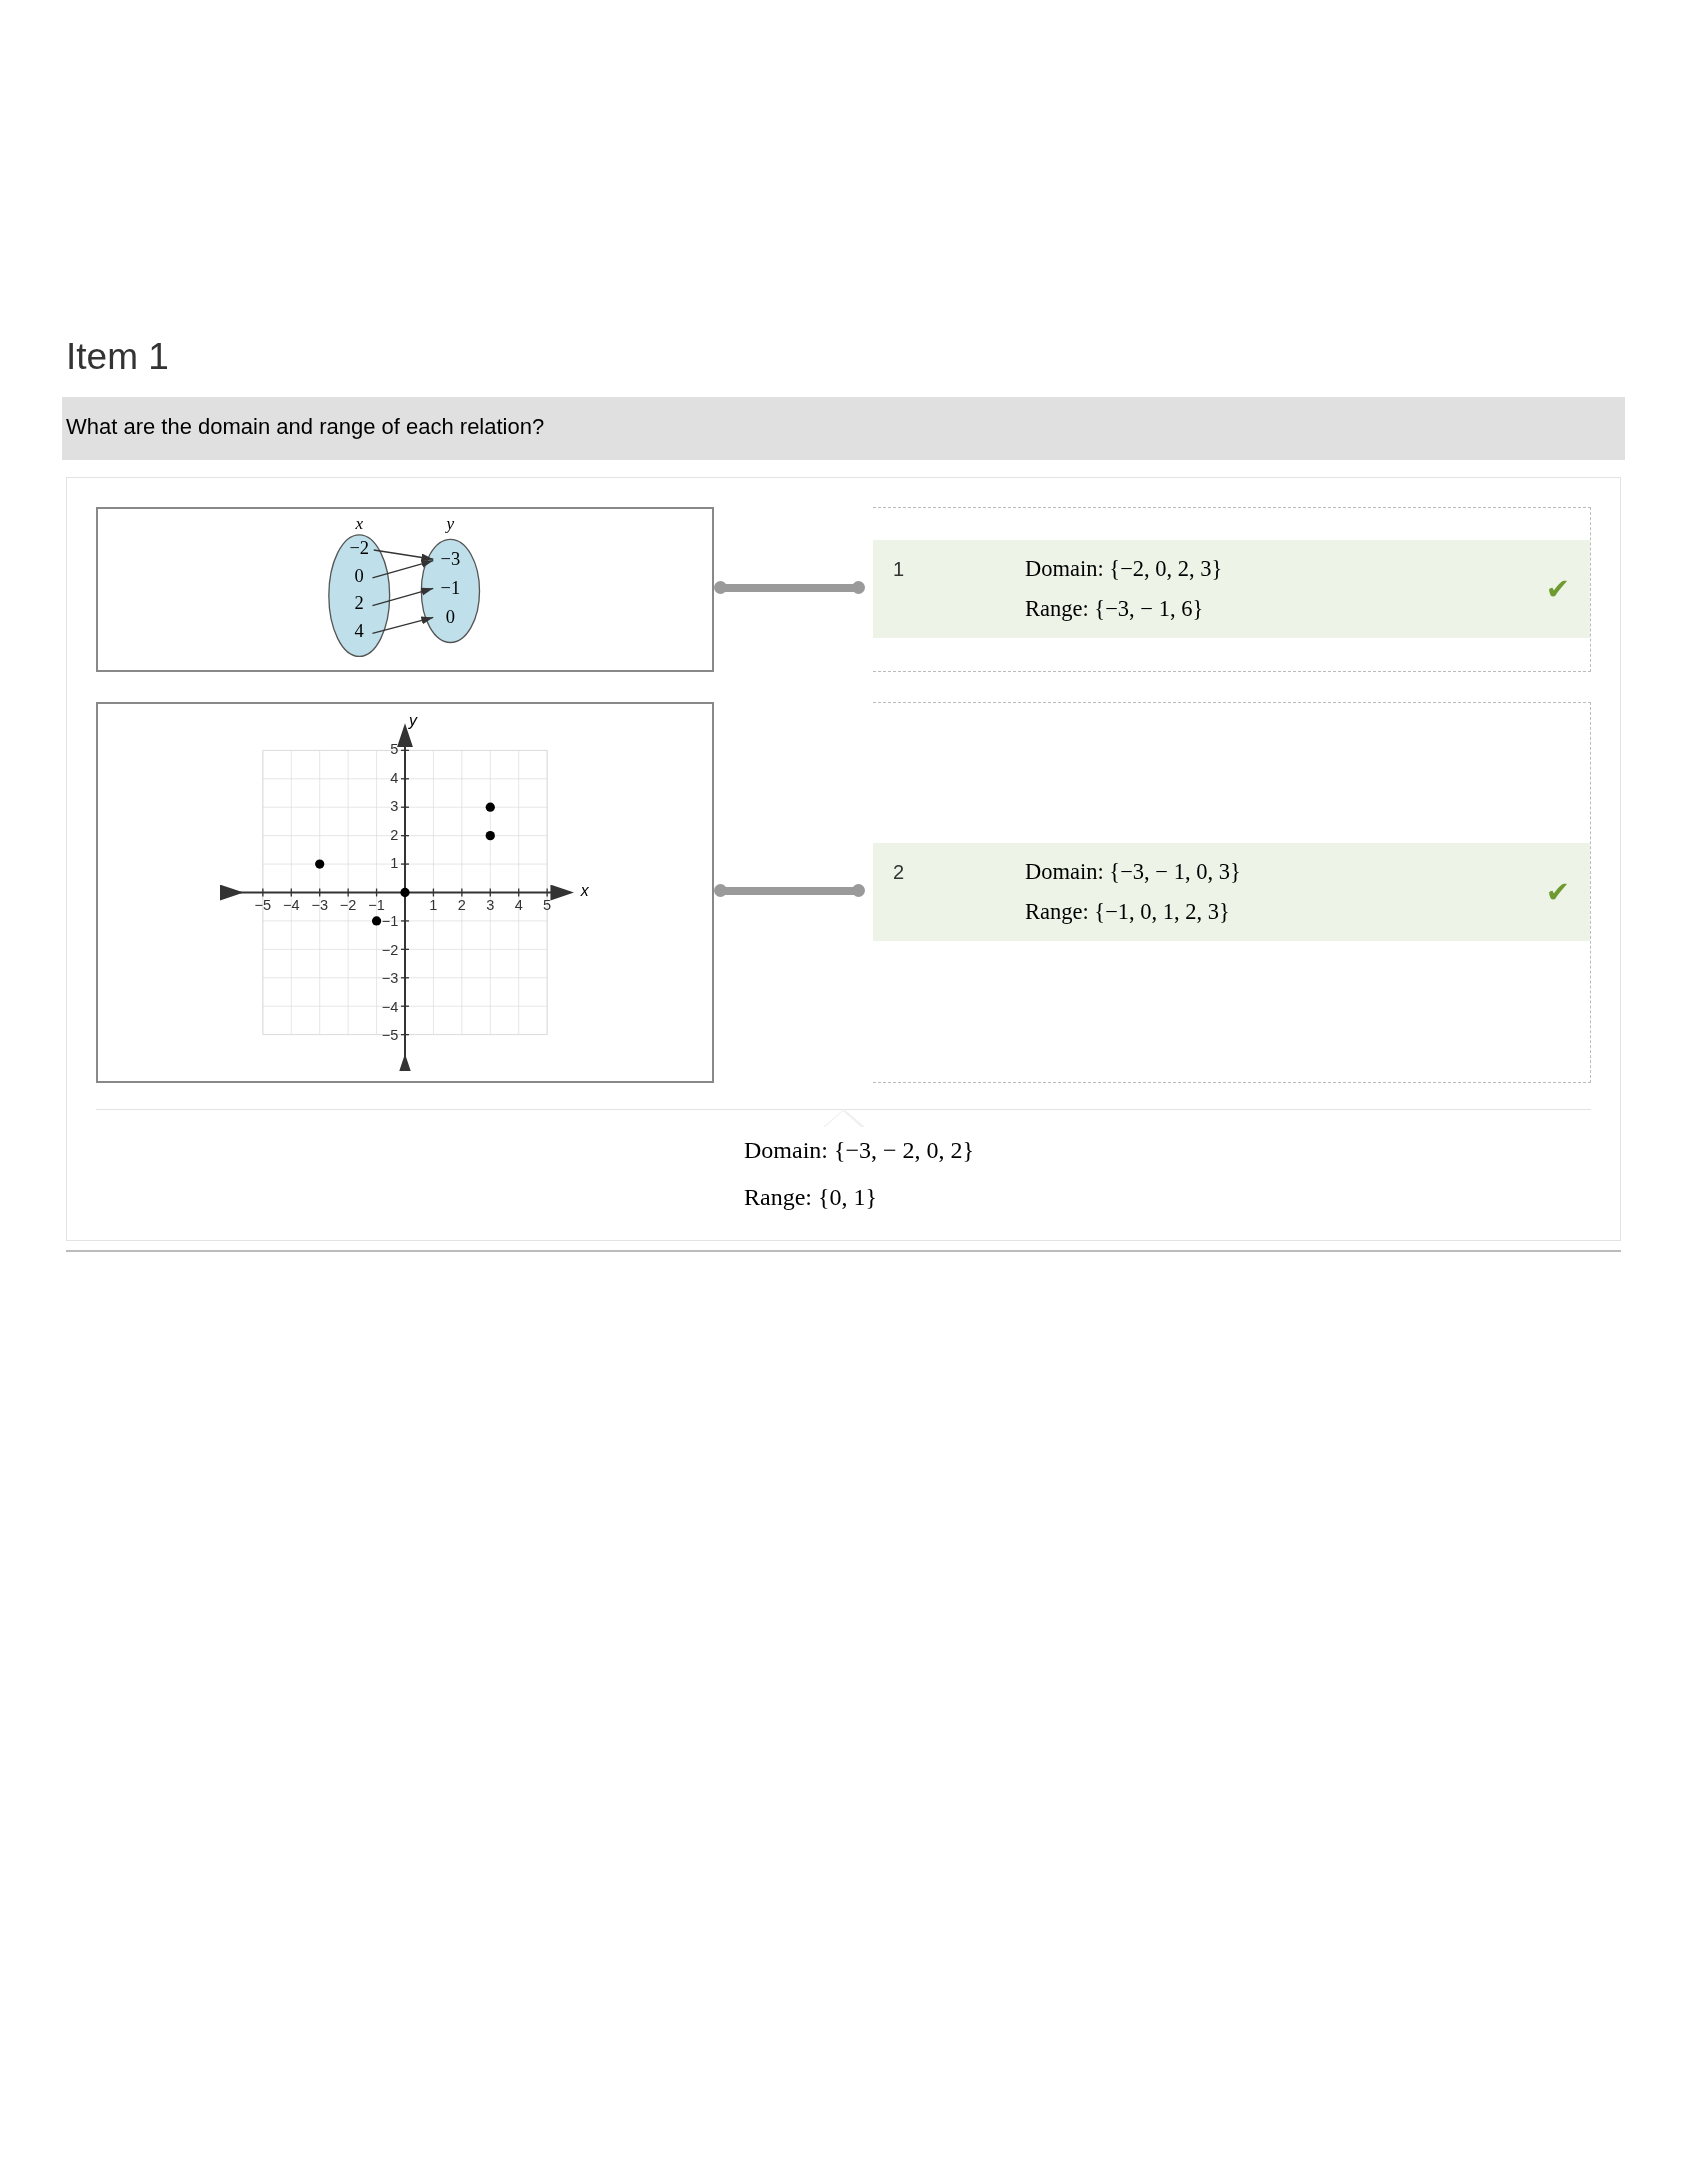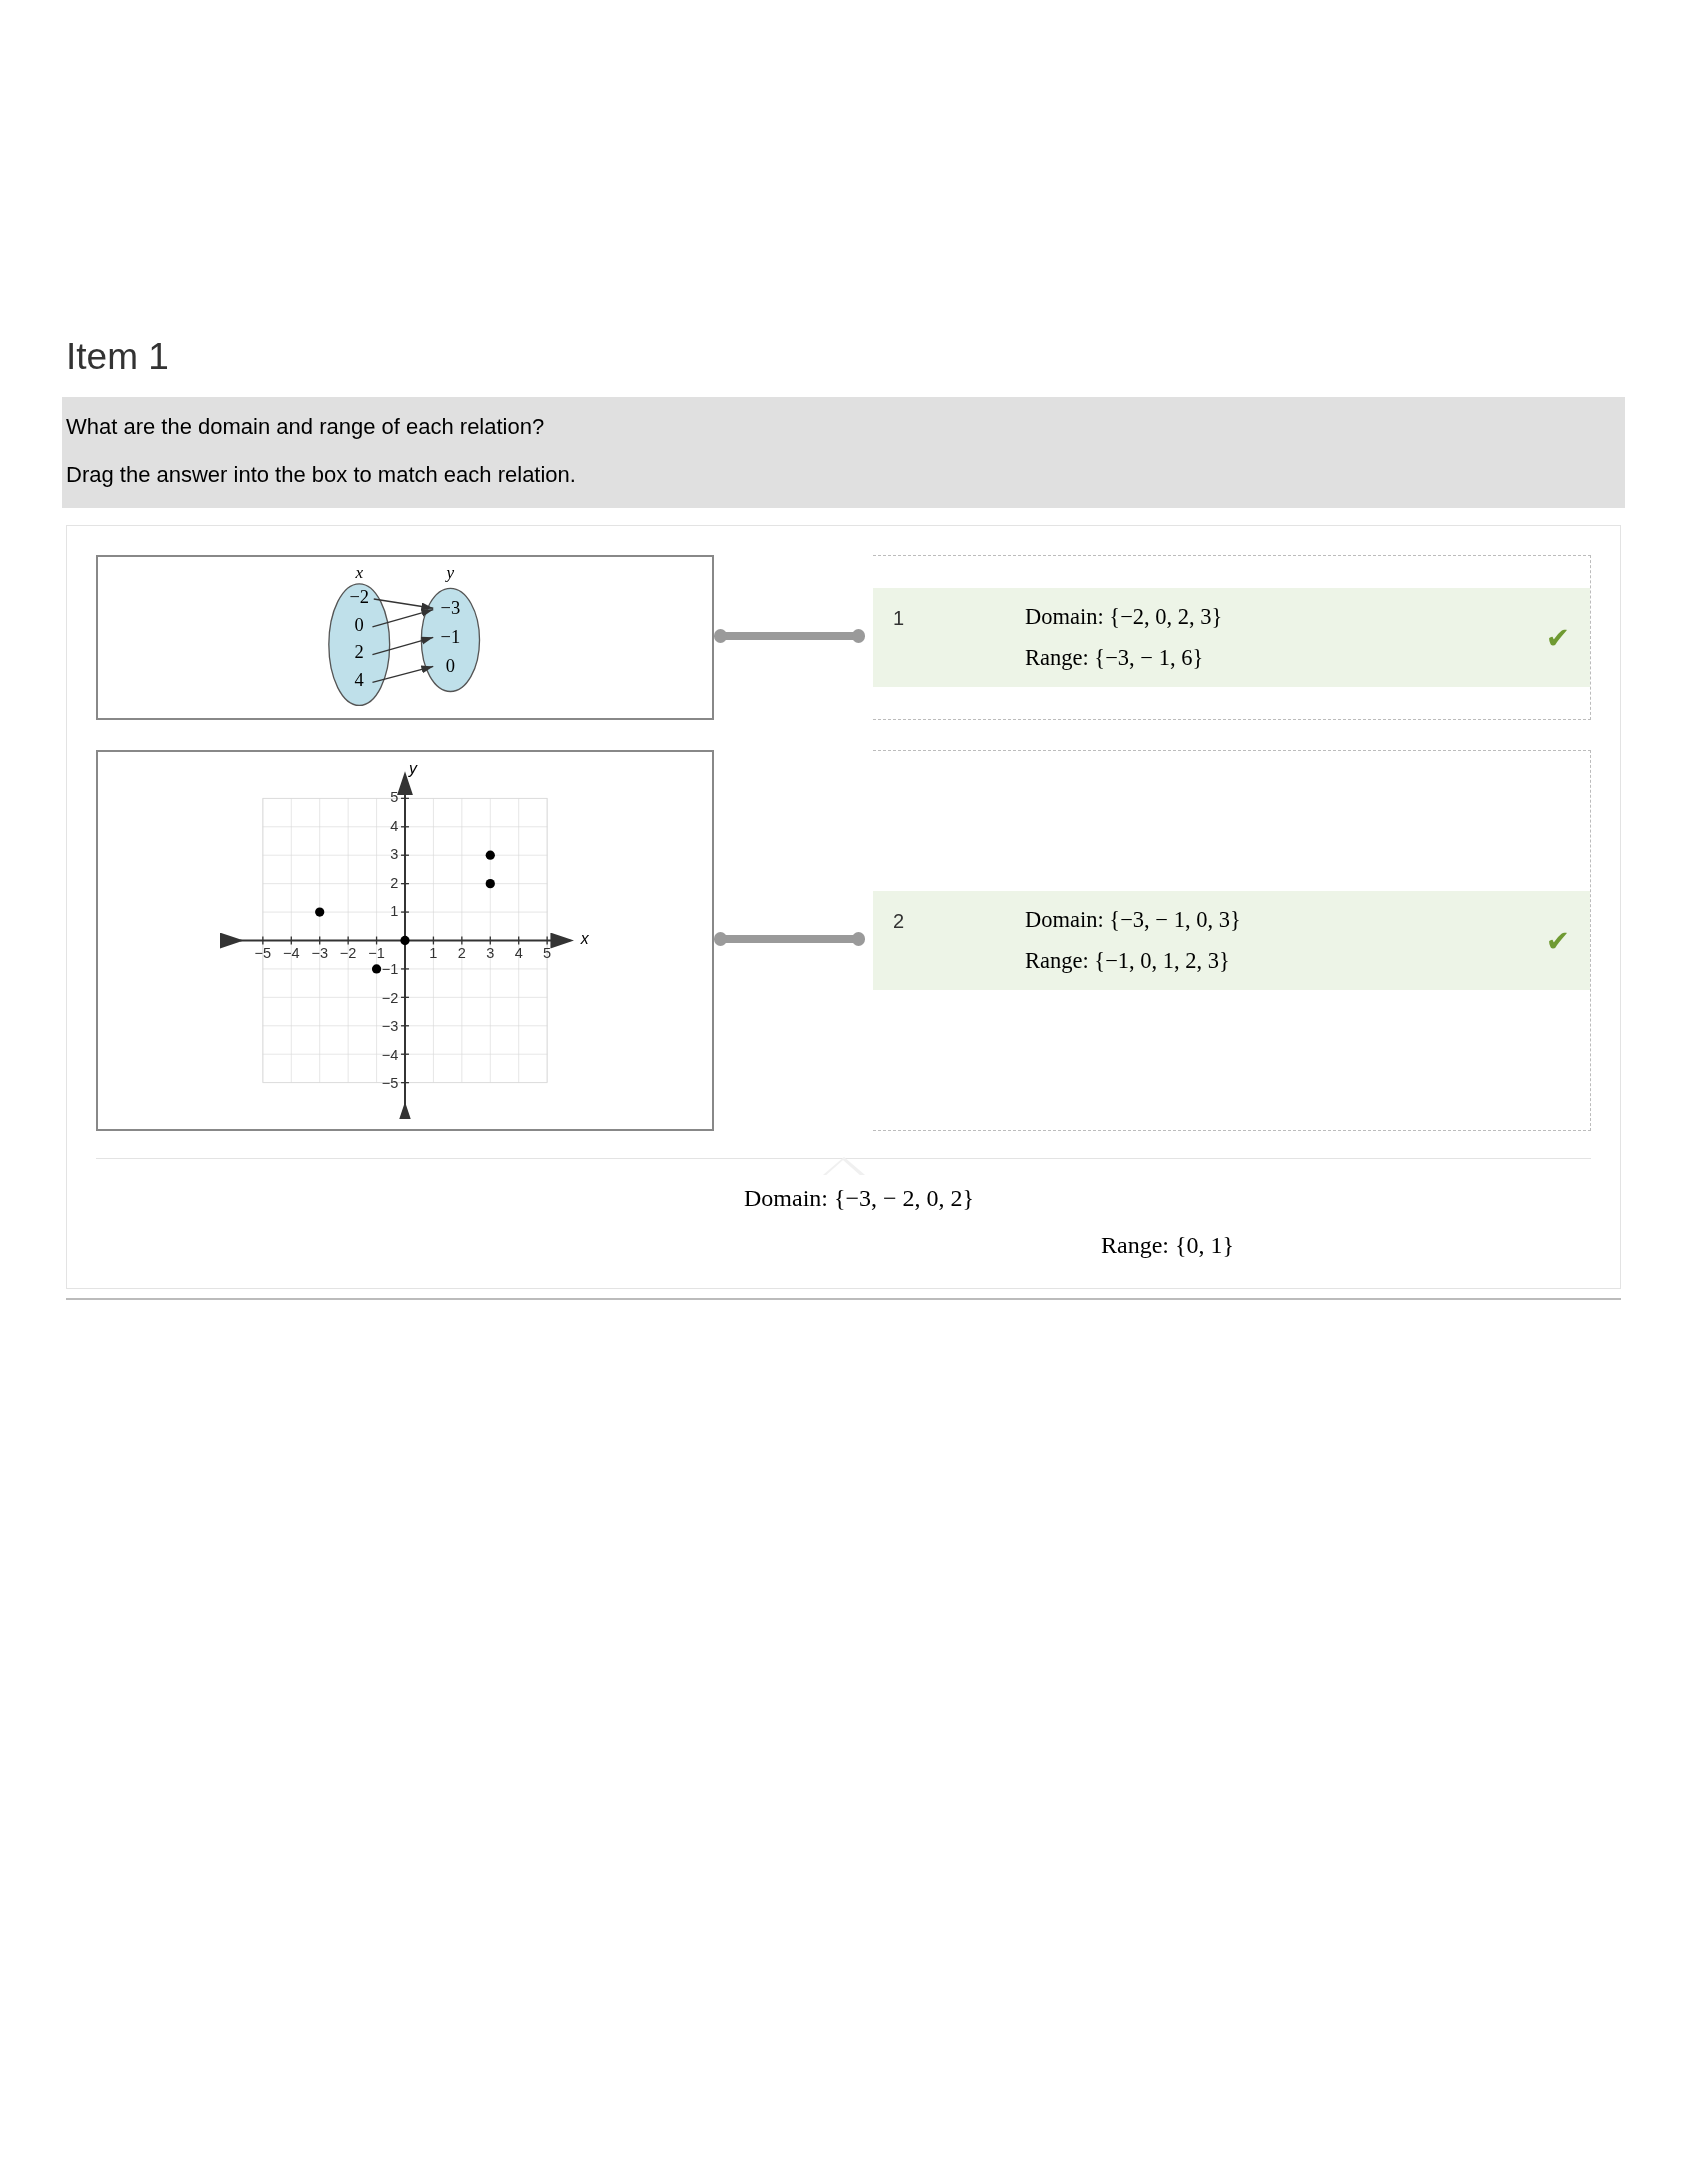--- a/index.html
+++ b/index.html
@@ -24,37 +24,36 @@
   .check{color:#6f9a32;font-size:29px;padding-left:12px;}
   .connector{position:absolute;height:8px;background:#9a9a9a;border-radius:4px;}
   .connector::before,.connector::after{content:"";position:absolute;width:13.2px;height:13.2px;background:#9a9a9a;border-radius:50%;top:-2.6px;}
   .connector::before{left:-4px;}
   .connector::after{right:-4px;}
   .bank{margin-top:26.5px;border-top:1.3px solid #e3e3e3;position:relative;padding:26.5px 0 29px 0;}
   .bank-notch{position:absolute;left:50%;top:-1.3px;transform:translateX(-50%);width:0;height:0;border-left:21px solid transparent;border-right:21px solid transparent;border-bottom:18.5px solid #f0f0f0;}
   .bank-notch::after{content:"";position:absolute;left:-18.5px;top:2.6px;width:0;height:0;border-left:18.5px solid transparent;border-right:18.5px solid transparent;border-bottom:16px solid #fff;}
   .bank-item{font-size:24px;font-family:Georgia,'Times New Roman',serif;margin-left:648px;}
   .bank-item .line{margin:0 0 20px 0;}
-  .bank-item .line:last-child{margin-bottom:0;text-align:center;}
+  .bank-item .line:last-child{margin-bottom:0;}
   .footer-rule{border:0;border-top:2px solid #bbb;margin:9.3px 0 0 0;}
   
   .map-svg text{font-family:Georgia,'Times New Roman',serif;}
   
   .grid-svg text{font-family:Arial,Helvetica,sans-serif;}
 </style>
 </head>
 <body>
 
 <div class="page">
   <div class="content">
     <h1 class="title">Item 1</h1>
 
     <div class="prompt-box">
       <p>What are the domain and range of each relation?</p>
-      <p>Drag the answer into the box to match each relation.</p>
     </div>
 
     <div class="workarea">
 
       <div class="row">
         <div class="fig fig1">
           <svg class="map-svg" viewBox="0 0 400 230" width="331" height="152">
             <text x="130" y="24" font-size="26" font-style="italic" text-anchor="middle">x</text>
             <text x="268" y="24" font-size="26" font-style="italic" text-anchor="middle">y</text>
             <ellipse cx="130" cy="125" rx="46" ry="92" fill="#bfe0ea" stroke="#555" stroke-width="2"></ellipse>

